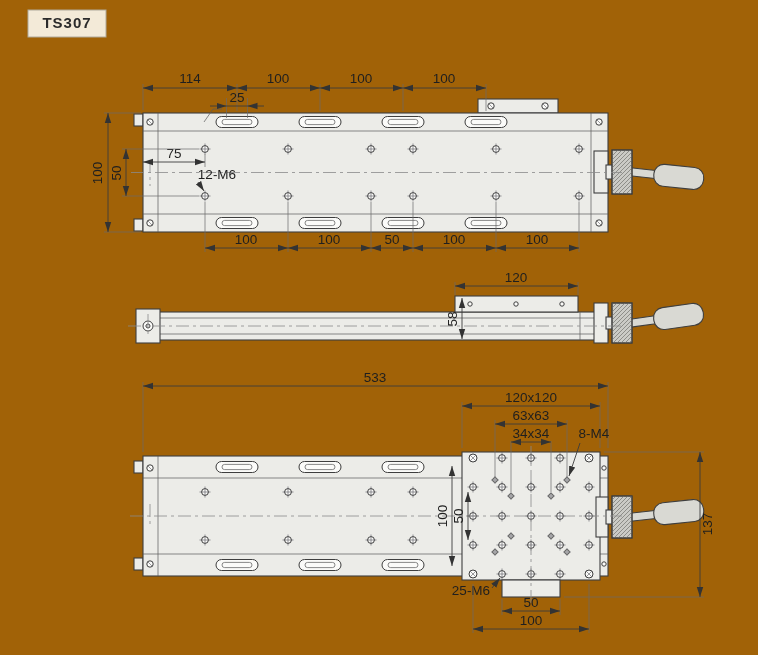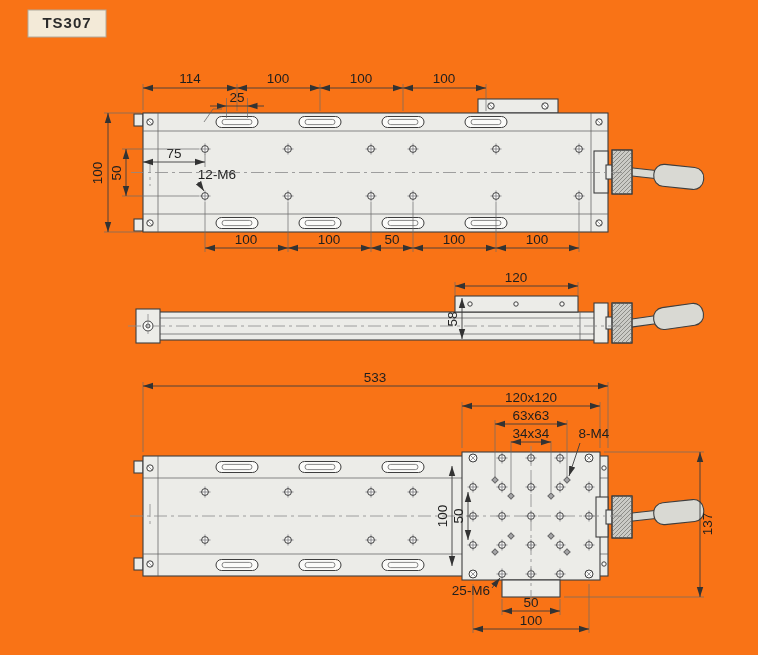--- a/index.html
+++ b/index.html
@@ -1,16 +1,16 @@
 <!DOCTYPE html>
 <html><head>
 <meta charset="utf-8">
 <style>
   html,body { margin:0; padding:0; background:#ffffff; }
-  .page { position:relative; width:758px; height:655px; background:#f97316;
+  .page { position:relative; width:758px; height:655px; background:#a16207;
           font-family:"Liberation Sans", sans-serif; }
   svg { display:block; }
 
   .fillm  { fill:#ecece8; stroke:#3e3e3e; stroke-width:1.1; }
   .thin   { stroke:#5a5a5a; stroke-width:0.7; fill:none; }
   .dimln  { stroke:#3c3c3c; stroke-width:0.9; fill:none; }
   .ext    { stroke:#6a6a6a; stroke-width:0.7; fill:none; }
   .cl     { stroke:#8a8a8a; stroke-width:0.8; stroke-dasharray:13 4 3 4; fill:none; }
   .hole   { fill:#fbfbf9; stroke:#3e3e3e; stroke-width:1; }
   .hair   { stroke:#55555a; stroke-width:0.6; }

